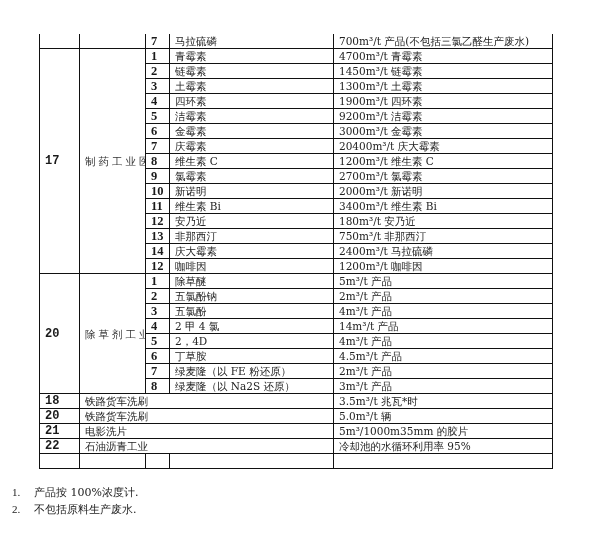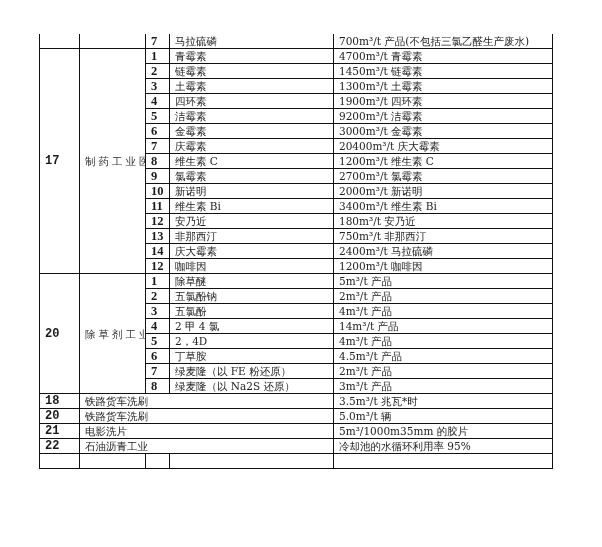--- a/index.html
+++ b/index.html
@@ -182,13 +182,15 @@
         <td class="empty"></td>
         <td class="empty"></td>
         <td class="empty"></td>
         <td class="empty"></td>
         <td class="empty"></td>
       </tr>
     </tbody>
 </table>
 
 <div class="notes" id="notes">
+    <div><span class="n">1.</span><span>产品按 100%浓度计.</span></div>
+    <div><span class="n">2.</span><span>不包括原料生产废水.</span></div>
   </div>
 
 </body></html>

